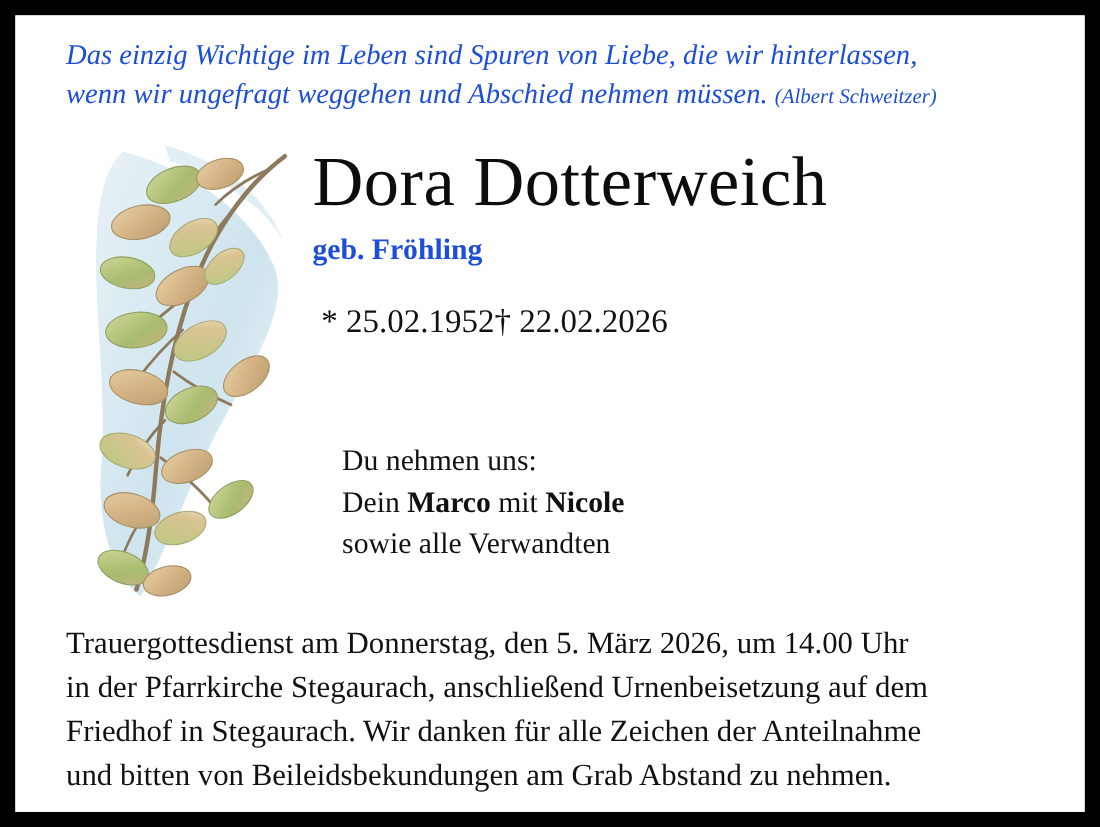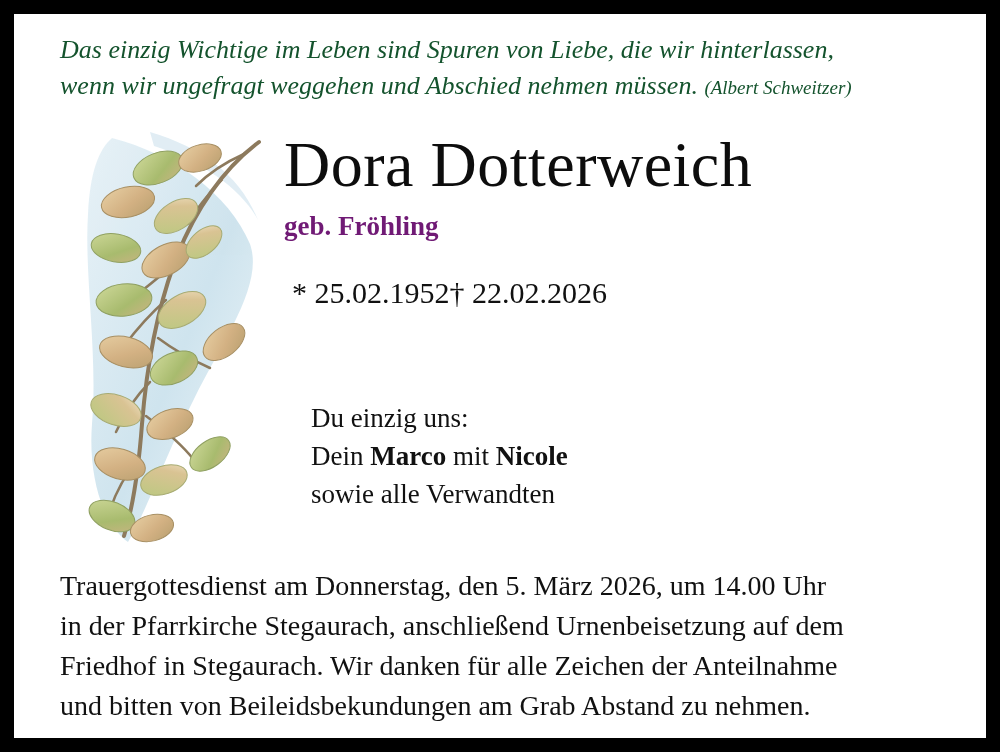--- a/index.html
+++ b/index.html
@@ -46,21 +46,21 @@
 
   
   .quote {
     position: absolute;
     left: 46px;
     top: 18px;
     width: 890px;
     font-style: italic;
     font-size: 26px;
     line-height: 36px;
-    color: #14532d;
+    color: #1d4ed8;
   }
   .quote-line {
     white-space: nowrap;
   }
   .quote-author {
     font-size: 19px;
     font-style: italic;
     white-space: nowrap;
   }
 
@@ -85,21 +85,21 @@
     font-size: 64px;
     line-height: 72px;
     letter-spacing: 0.5px;
     color: #0d0d0d;
     white-space: nowrap;
   }
   .maiden-name {
     margin-top: 10px;
     font-size: 27px;
     font-weight: bold;
-    color: #701a75;
+    color: #1d4ed8;
   }
 
   .dates-row {
     position: absolute;
     left: 278px;
     top: 262px;
     width: 662px;
     display: flex;
     align-items: baseline;
     font-size: 30px;
@@ -231,21 +231,21 @@
       <div class="maiden-name">geb. Fröhling</div>
     </div>
 
     <div class="dates-row">
       <span class="date-birth">* 25.02.1952</span>
       <span class="date-death">† 22.02.2026</span>
     </div>
 
 
     <div class="family-block">
-      <div class="family-line">Du einzig uns:</div>
+      <div class="family-line">Du nehmen uns:</div>
       <div class="family-line">
         <span>Dein </span><b>Marco</b><span> mit </span><b>Nicole</b>
       </div>
       <div class="family-line">sowie alle Verwandten</div>
     </div>
 
     <div class="service">
       <div class="service-line">Trauergottesdienst am Donnerstag, den 5. März 2026, um 14.00 Uhr</div>
       <div class="service-line">in der Pfarrkirche Stegaurach, anschließend Urnenbeisetzung auf dem</div>
       <div class="service-line">Friedhof in Stegaurach. Wir danken für alle Zeichen der Anteilnahme</div>

